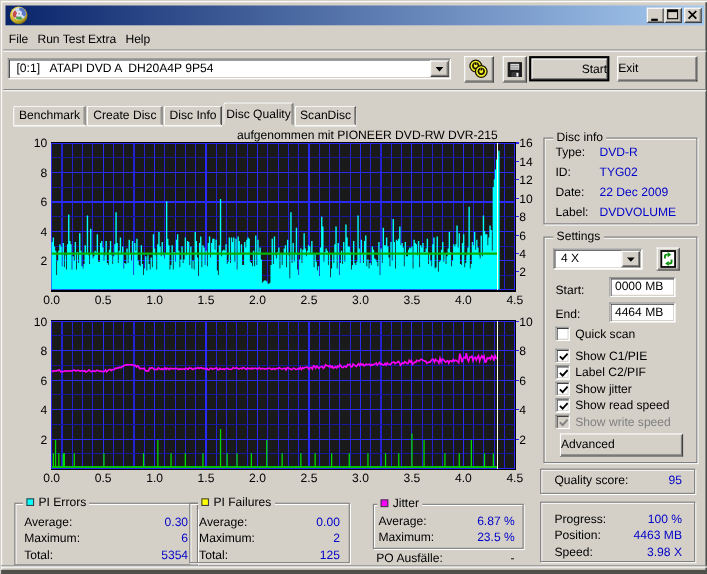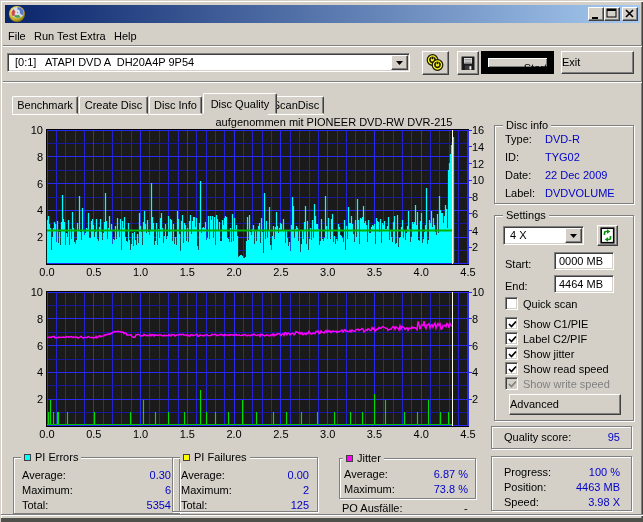--- a/index.html
+++ b/index.html
@@ -17,21 +17,21 @@
 
 #menu{left:4px;top:26px;width:635px;height:18px}
 #menu span{position:absolute;top:3px}
 
 .groove{height:2px;border-top:1px solid #808080;border-bottom:1px solid #fff}
 
 .sunken{background:#fff;border:1px solid;border-color:#808080 #fff #fff #808080;
   box-shadow:inset 1px 1px 0 #404040, inset -1px -1px 0 #d4d0c8}
 .btn{background:#d4d0c8;border:1px solid;border-color:#fff #404040 #404040 #fff;
   box-shadow:inset -1px -1px 0 #808080;}
-.btnd{background:#d4d0c8;border:7px solid #000000;
+.btnd{background:#d4d0c8;border:2px solid #000000;
   box-shadow:inset 1px 1px 0 #fff, inset -1px -1px 0 #808080;text-align:right}
 
 .grp{border:1px solid #808080;box-shadow:inset 1px 1px 0 #fff, 1px 1px 0 #fff}
 .grp .cap{position:absolute;top:-7px;left:8px;background:#d4d0c8;padding:0 3px}
 .blue{color:#0000c8}
 .gray{color:#808080}
 
 .cb{position:absolute;width:13px;height:13px;background:#fff;border:1px solid;border-color:#808080 #fff #fff #808080;
   box-shadow:inset 1px 1px 0 #404040, inset -1px -1px 0 #d4d0c8}
 .cb.dis{background:#d4d0c8}
@@ -113,21 +113,21 @@
       <rect x="11.5" y="14.2" width="1.8" height="3.3" fill="#fff"></rect>
     </svg>
   </div>
   <div class="abs btnd" style="left:480px;top:50px;width:73px;height:23px;padding-top:4px">Start</div>
   <div class="abs btn" style="left:560px;top:50px;width:73px;height:23px;padding-top:4px">Exit</div>
   <div class="abs groove" style="left:2px;top:80px;width:639px"></div>
 
   <div class="tab" style="left:11px;width:66px">Benchmark</div>
   <div class="tab" style="left:78px;width:69px">Create Disc</div>
   <div class="tab" style="left:148px;width:53px">Disc Info</div>
-  <div class="tab sel" style="left:202px;width:74px">Disc Quality</div>
+  <div class="tab sel" style="left:202px;width:64px">Disc Quality</div>
   <div class="tab" style="left:267px;width:56px">ScanDisc</div>
   <svg width="643" height="522" viewBox="0 0 643 522" style="position:absolute;left:0;top:0" shape-rendering="crispEdges">
 <style>.al{font-family:"Liberation Sans",sans-serif;font-size:11px;fill:#000}</style>
 <text x="333" y="125" text-anchor="middle" class="al">aufgenommen mit PIONEER  DVD-RW  DVR-215</text>
 <rect x="45" y="128" width="423" height="136" fill="#000"></rect>
 <rect x="46" y="129" width="421" height="134" fill="#1a1a1a"></rect>
 <line x1="55.4" y1="129" x2="55.4" y2="263" stroke="#2222d2" stroke-width="1"></line>
 <line x1="64.7" y1="129" x2="64.7" y2="263" stroke="#2222d2" stroke-width="1"></line>
 <line x1="74.1" y1="129" x2="74.1" y2="263" stroke="#2222d2" stroke-width="1"></line>
 <line x1="83.4" y1="129" x2="83.4" y2="263" stroke="#2222d2" stroke-width="1"></line>
@@ -409,21 +409,21 @@
     <span class="abs" style="left:8px;top:26px">Maximum:</span>
       <span class="abs blue" style="right:8px;top:26px">2</span>
     <span class="abs" style="left:8px;top:41px">Total:</span>
       <span class="abs blue" style="right:8px;top:41px">125</span>
   </div>
   <div class="abs grp" style="left:338px;top:457px;width:137px;height:41px">
     <span class="cap" style="left:3px"><span style="display:inline-block;width:7px;height:7px;background:#ff00ff;border:1px solid #404040;margin-right:4px"></span>Jitter</span>
     <span class="abs" style="left:4px;top:9px">Average:</span>
       <span class="abs blue" style="right:7px;top:9px">6.87 %</span>
     <span class="abs" style="left:4px;top:24px">Maximum:</span>
-      <span class="abs blue" style="right:7px;top:24px">73.8 %</span>
+      <span class="abs blue" style="right:7px;top:24px">23.5 %</span>
   </div>
   <span class="abs" style="left:341px;top:501px">PO Ausfälle:</span>
     <span class="abs" style="left:463px;top:501px">-</span>
 
   <div class="abs" style="left:0;top:513px;width:643px;height:1px;background:#808080"></div>
   <div class="abs" style="left:0;top:514px;width:643px;height:1px;background:#ffffff"></div>
   <div class="abs" style="left:0;top:517px;width:643px;height:5px;background:#50504a"></div>
 </div>
 
 </body></html>

